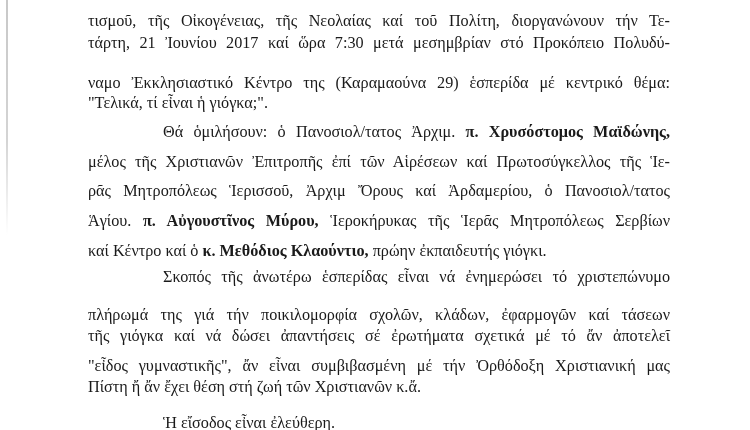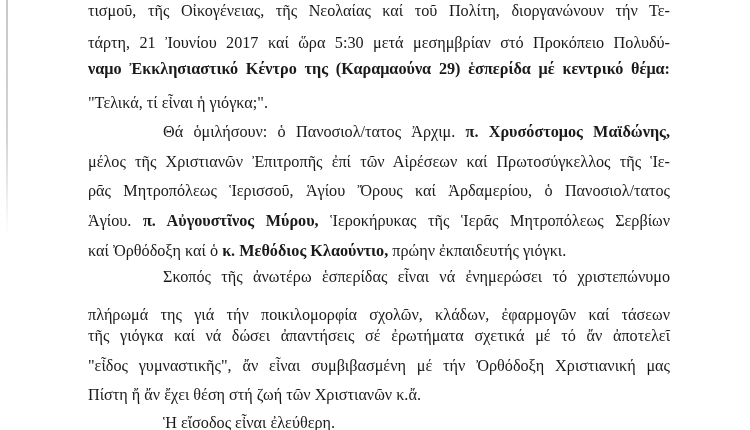--- a/index.html
+++ b/index.html
@@ -55,32 +55,32 @@
       font-weight: bold;
     }
   </style>
 </head>
 <body>
 
 <div class="scan-edge"></div>
 
 <div class="page">
 
-  <div class="line" style="top:0;">τισμοῦ, τῆς Οἰκογένειας, τῆς Νεολαίας καί τοῦ Πολίτη, διοργανώνουν τήν Τε-</div>
-  <div class="line" style="top:32px;">τάρτη, 21 Ἰουνίου 2017 καί ὥρα 5:30 μετά μεσημβρίαν στό Προκόπειο Πολυδύ-</div>
-  <div class="line" style="top:58px;font-weight:bold;">ναμο Ἐκκλησιαστικό Κέντρο της (Καραμαούνα 29) ἑσπερίδα μέ κεντρικό θέμα:</div>
+  <div class="line" style="top:10px;">τισμοῦ, τῆς Οἰκογένειας, τῆς Νεολαίας καί τοῦ Πολίτη, διοργανώνουν τήν Τε-</div>
+  <div class="line" style="top:32px;">τάρτη, 21 Ἰουνίου 2017 καί ὥρα 7:30 μετά μεσημβρίαν στό Προκόπειο Πολυδύ-</div>
+  <div class="line" style="top:72px;">ναμο Ἐκκλησιαστικό Κέντρο της (Καραμαούνα 29) ἑσπερίδα μέ κεντρικό θέμα:</div>
   <div class="line last" style="top:92px;">"Τελικά, τί εἶναι ἡ γιόγκα;".</div>
 
   <div class="line indent" style="top:121px;"><span>Θά ὁμιλήσουν: ὁ Πανοσιολ/τατος Ἀρχιμ. </span><b>π. Χρυσόστομος Μαϊδώνης,</b></div>
   <div class="line" style="top:151px;">μέλος τῆς Χριστιανῶν Ἐπιτροπῆς ἐπί τῶν Αἱρέσεων καί Πρωτοσύγκελλος τῆς Ἱε-</div>
-  <div class="line" style="top:180px;">ρᾶς Μητροπόλεως Ἱερισσοῦ, Ἁγίου Ὄρους καί Ἀρδαμερίου, ὁ Πανοσιολ/τατος</div>
+  <div class="line" style="top:180px;">ρᾶς Μητροπόλεως Ἱερισσοῦ, Ἀρχιμ Ὄρους καί Ἀρδαμερίου, ὁ Πανοσιολ/τατος</div>
   <div class="line" style="top:210px;"><span>Ἁγίου. </span><b>π. Αὐγουστῖνος Μύρου,</b><span> Ἱεροκήρυκας τῆς Ἱερᾶς Μητροπόλεως Σερβίων</span></div>
-  <div class="line last" style="top:240px;"><span>καί Ὀρθόδοξη καί ὁ </span><b>κ. Μεθόδιος Κλαούντιο,</b><span> πρώην ἐκπαιδευτής γιόγκι.</span></div>
+  <div class="line last" style="top:240px;"><span>καί Κέντρο καί ὁ </span><b>κ. Μεθόδιος Κλαούντιο,</b><span> πρώην ἐκπαιδευτής γιόγκι.</span></div>
 
   <div class="line indent" style="top:266px;">Σκοπός τῆς ἀνωτέρω ἑσπερίδας εἶναι νά ἐνημερώσει τό χριστεπώνυμο</div>
   <div class="line" style="top:304px;">πλήρωμά της γιά τήν ποικιλομορφία σχολῶν, κλάδων, ἐφαρμογῶν καί τάσεων</div>
   <div class="line" style="top:325px;">τῆς γιόγκα καί νά δώσει ἀπαντήσεις σέ ἐρωτήματα σχετικά μέ τό ἄν ἀποτελεῖ</div>
   <div class="line" style="top:355px;">"εἶδος γυμναστικῆς", ἄν εἶναι συμβιβασμένη μέ τήν Ὀρθόδοξη Χριστιανική μας</div>
-  <div class="line last" style="top:384px;">Πίστη ἤ ἄν ἔχει θέση στή ζωή τῶν Χριστιανῶν κ.ἄ.</div>
+  <div class="line last" style="top:376px;">Πίστη ἤ ἄν ἔχει θέση στή ζωή τῶν Χριστιανῶν κ.ἄ.</div>
 
   <div class="line center" style="top:412px; padding-left:75px; width:507px;">Ἡ εἴσοδος εἶναι ἐλεύθερη.</div>
 
 </div>
 
 </body></html>

